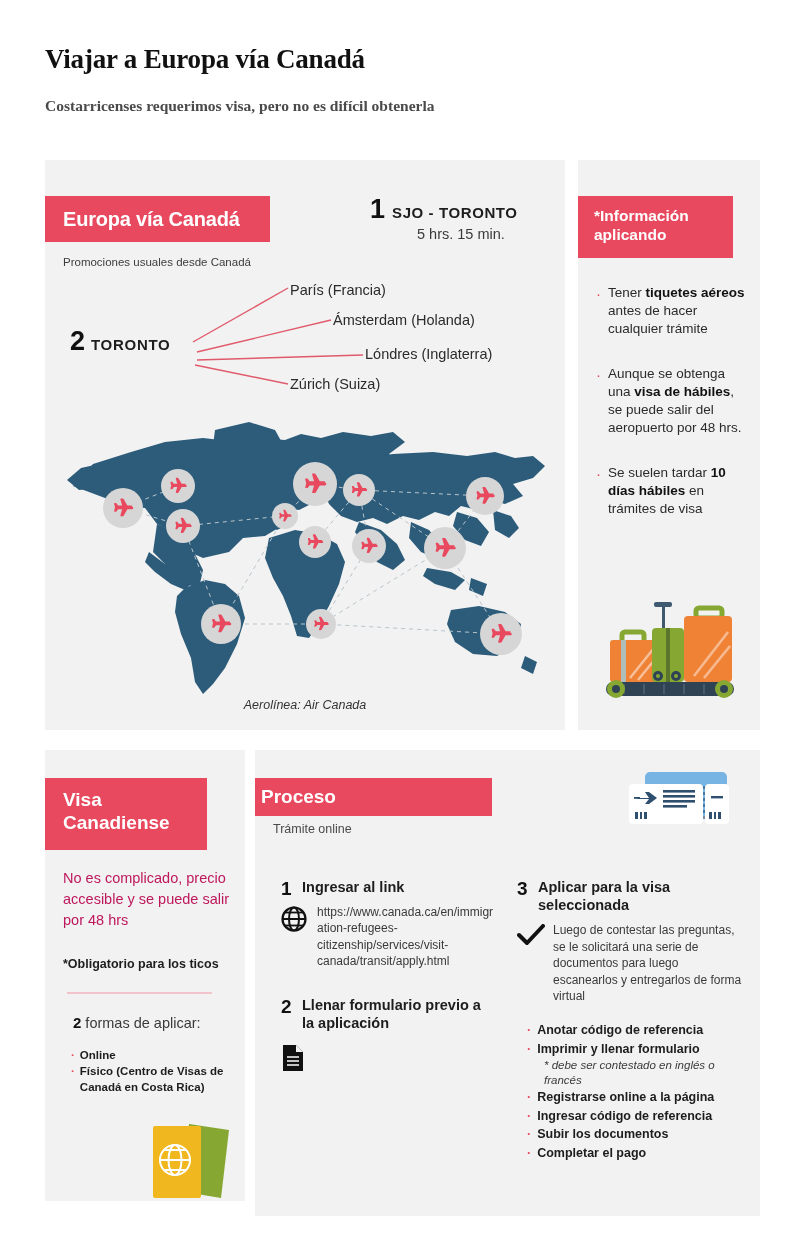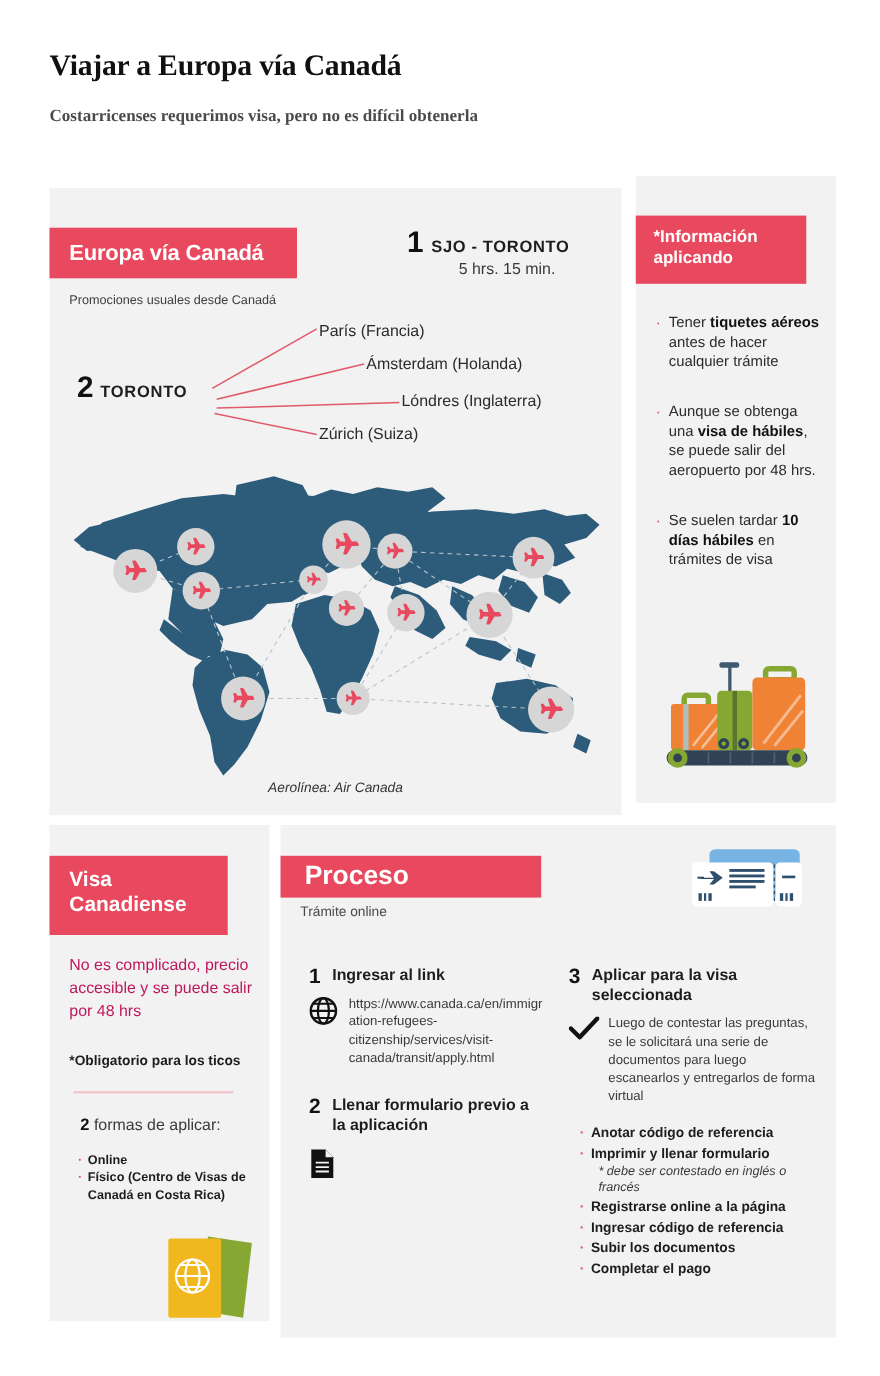--- a/index.html
+++ b/index.html
@@ -21,21 +21,21 @@
   }
   .doc-subtitle {
     position: absolute; left: 45px; top: 97px;
     font-family: "Liberation Serif", serif;
     font-weight: 700; font-size: 15.5px;
     color: #4a4a4a;
   }
 
   
   .panel { position: absolute; background: #f2f2f2; }
-  #panel-routes   { left: 45px;  top: 171px; width: 520px; height: 570px; }
+  #panel-routes   { left: 45px;  top: 160px; width: 520px; height: 570px; }
   #panel-info     { left: 578px; top: 160px; width: 182px; height: 570px; }
   #panel-visa     { left: 45px;  top: 750px; width: 200px; height: 451px; }
   #panel-proceso  { left: 255px; top: 750px; width: 505px; height: 466px; }
 
   .red-band {
     position: absolute; background: #e8495e; color: #fff;
     font-weight: 700; display: flex; align-items: center;
   }
   .red-band span { display: block; }
 
@@ -124,21 +124,21 @@
   }
   .visa-ways b { font-weight: 700; color: #111; font-size: 15px; }
   .visa-options { position: absolute; left: 26px; top: 298px; width: 160px; }
   .vopt { display: flex; font-size: 11.5px; font-weight: 700; color: #1d1d1d; line-height: 1.38; }
   .vopt .vdot { color: #e8495e; margin-right: 5px; }
   #passport { position: absolute; left: 100px; top: 368px; width: 100px; height: 86px; }
 
   
   #band-proceso {
     left: 0px; top: 28px; width: 237px; height: 38px;
-    padding-left: 22px; font-size: 24px;
+    padding-left: 6px; font-size: 19px;
   }
   .proceso-note {
     position: absolute; left: 18px; top: 72px;
     font-size: 12.5px; color: #4a4a4a;
   }
   #boarding-pass { position: absolute; left: 368px; top: 18px; width: 110px; height: 62px; }
 
   .col-left  { position: absolute; left: 26px;  top: 128px; width: 215px; }
   .col-right { position: absolute; left: 262px; top: 128px; width: 225px; }
 

